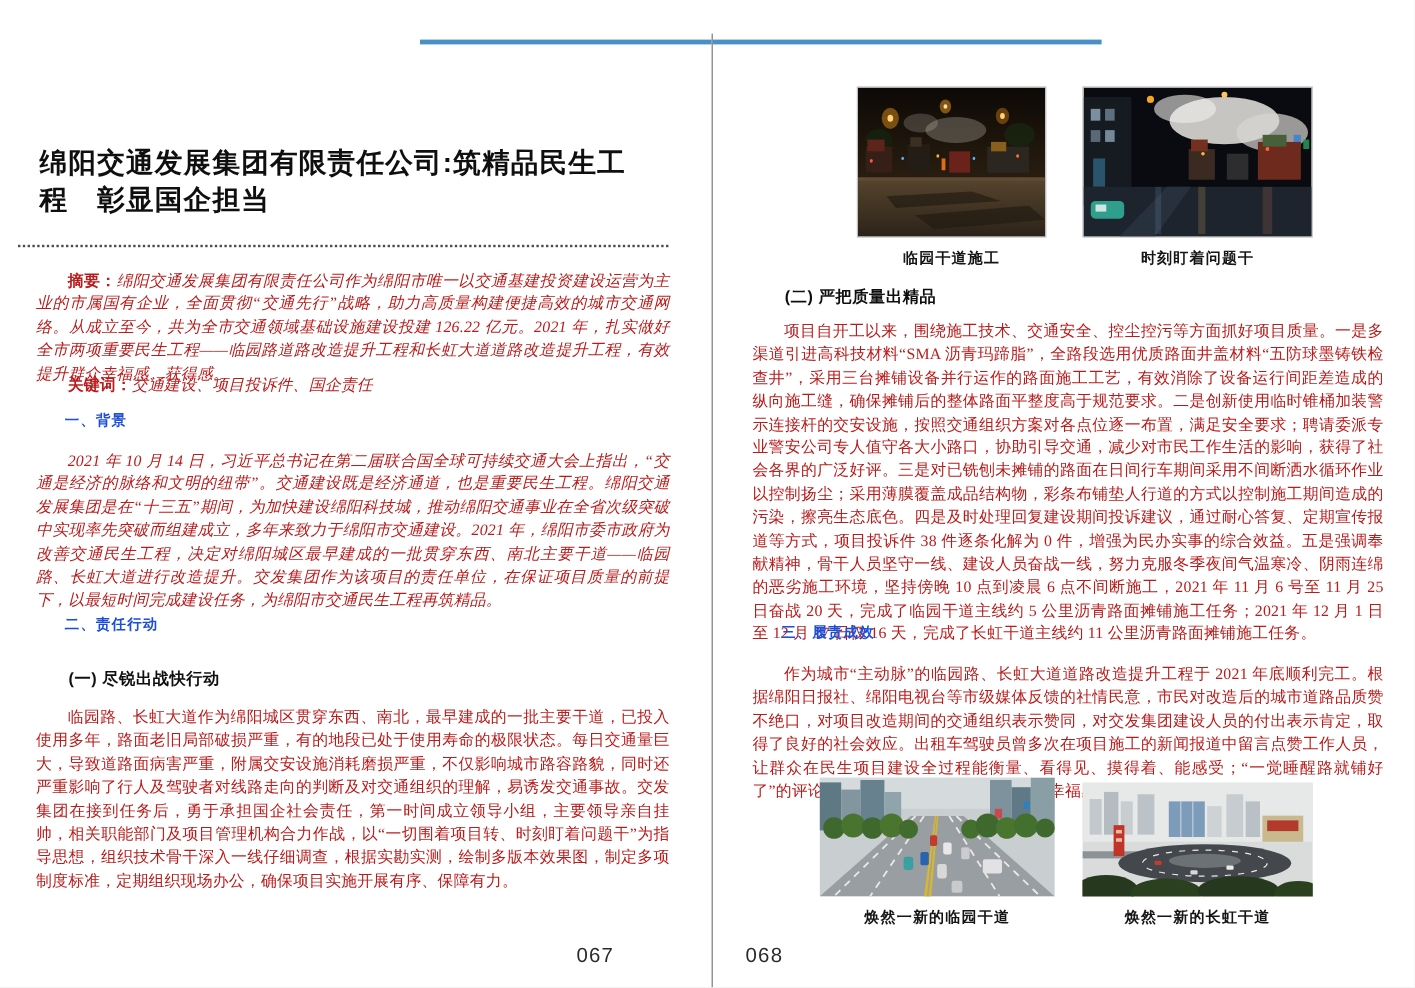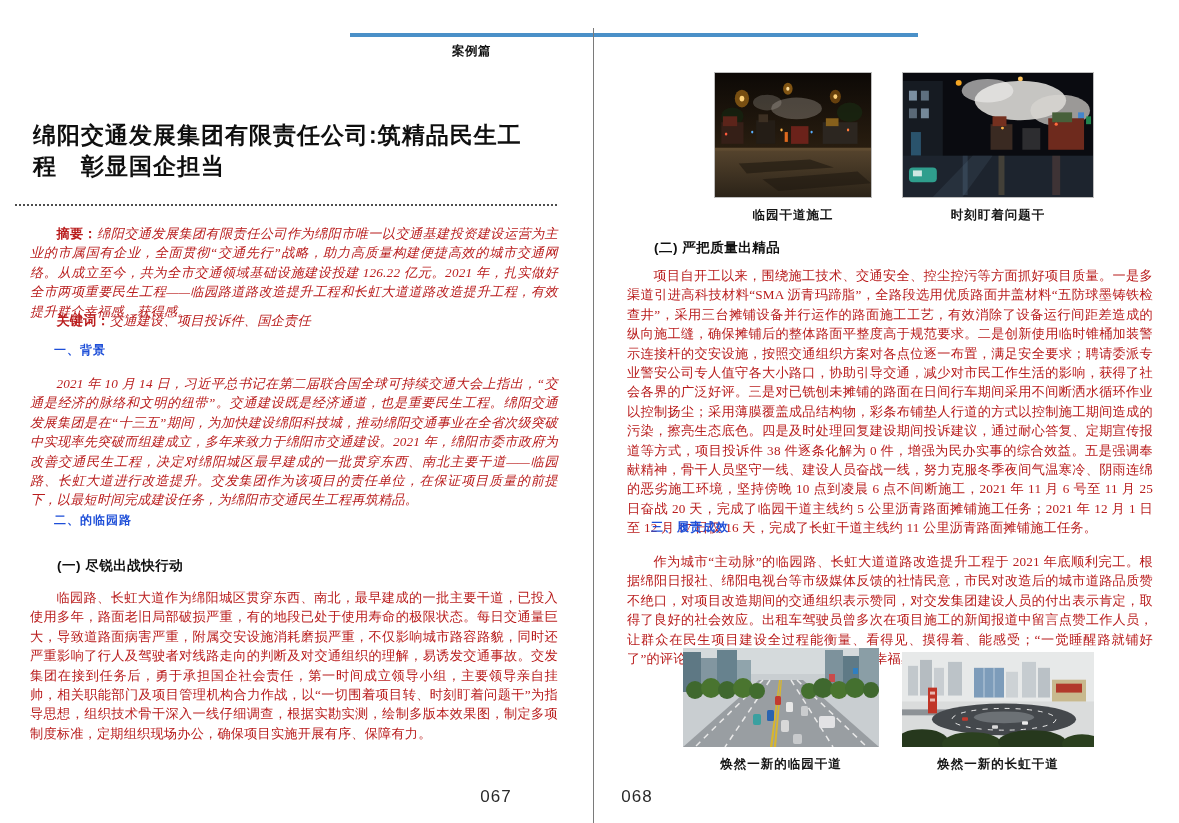--- a/index.html
+++ b/index.html
@@ -52,37 +52,36 @@
 </style>
 </head>
 <body>
 
 <div class="spread">
 
   <div class="abs rule" style="left:350px;top:33px;width:243px;"></div>
   <div class="abs rule" style="left:594px;top:33px;width:324px;"></div>
   <div class="abs spine" style="left:593px;top:28px;height:795px;"></div>
 
-  <div class="abs running-head" style="left:350px;top:43px;width:243px;">案例篇</div>
 
   <div>
 
     <h1 class="abs article-title" style="left:33px;top:120px;margin:0;">绵阳交通发展集团有限责任公司:筑精品民生工程　彰显国企担当</h1>
 
     <div class="abs dotted-rule" style="left:15px;top:204px;width:542px;"></div>
 
     <p class="abs body-text kai" style="left:30px;top:224px;width:528px;margin:0;"><b class="lbl">摘要：</b><span>绵阳交通发展集团有限责任公司作为绵阳市唯一以交通基建投资建设运营为主业的市属国有企业，全面贯彻“交通先行”战略，助力高质量构建便捷高效的城市交通网络。从成立至今，共为全市交通领域基础设施建设投建 126.22 亿元。2021 年，扎实做好全市两项重要民生工程——临园路道路改造提升工程和长虹大道道路改造提升工程，有效提升群众幸福感、获得感。</span></p>
 
     <p class="abs body-text kai" style="left:30px;top:311px;width:528px;margin:0;"><b class="lbl">关键词：</b><span>交通建设、项目投诉件、国企责任</span></p>
 
     <h2 class="abs h1" style="left:30px;top:342px;margin:0;">一、背景</h2>
 
     <p class="abs body-text" style="left:30px;top:374px;width:528px;margin:0;font-style:italic;">2021 年 10 月 14 日，习近平总书记在第二届联合国全球可持续交通大会上指出，“交通是经济的脉络和文明的纽带”。交通建设既是经济通道，也是重要民生工程。绵阳交通发展集团是在“十三五”期间，为加快建设绵阳科技城，推动绵阳交通事业在全省次级突破中实现率先突破而组建成立，多年来致力于绵阳市交通建设。2021 年，绵阳市委市政府为改善交通民生工程，决定对绵阳城区最早建成的一批贯穿东西、南北主要干道——临园路、长虹大道进行改造提升。交发集团作为该项目的责任单位，在保证项目质量的前提下，以最短时间完成建设任务，为绵阳市交通民生工程再筑精品。</p>
 
-    <h2 class="abs h1" style="left:30px;top:512px;margin:0;">二、的临园路</h2>
+    <h2 class="abs h1" style="left:30px;top:512px;margin:0;">二、责任行动</h2>
 
     <h3 class="abs h2" style="left:30px;top:557px;margin:0;">(一) 尽锐出战快行动</h3>
 
     <p class="abs body-text" style="left:30px;top:588px;width:528px;margin:0;">临园路、长虹大道作为绵阳城区贯穿东西、南北，最早建成的一批主要干道，已投入使用多年，路面老旧局部破损严重，有的地段已处于使用寿命的极限状态。每日交通量巨大，导致道路面病害严重，附属交安设施消耗磨损严重，不仅影响城市路容路貌，同时还严重影响了行人及驾驶者对线路走向的判断及对交通组织的理解，易诱发交通事故。交发集团在接到任务后，勇于承担国企社会责任，第一时间成立领导小组，主要领导亲自挂帅，相关职能部门及项目管理机构合力作战，以“一切围着项目转、时刻盯着问题干”为指导思想，组织技术骨干深入一线仔细调查，根据实勘实测，绘制多版本效果图，制定多项制度标准，定期组织现场办公，确保项目实施开展有序、保障有力。</p>
 
     <div class="abs page-number" style="left:461px;top:787px;width:70px;">067</div>
   </div>
 
   <div>
 

